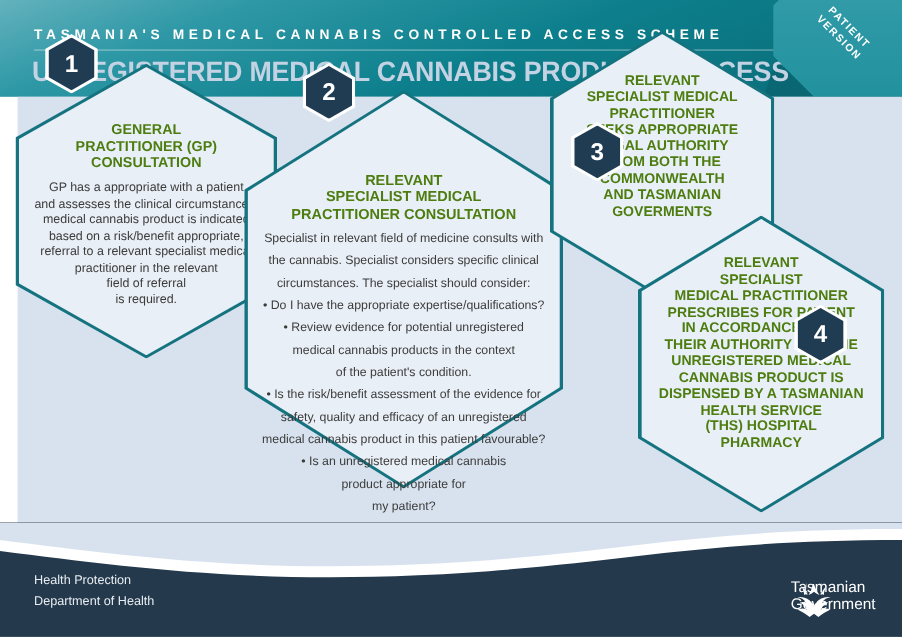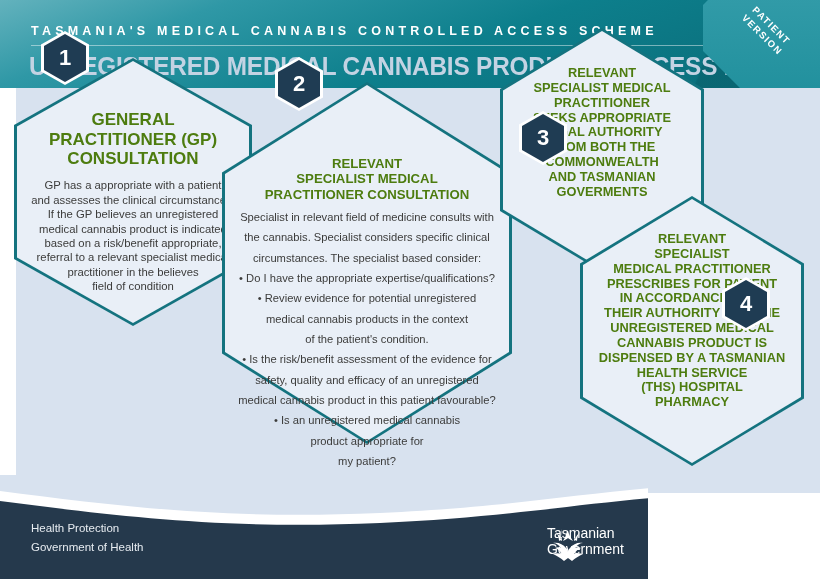--- a/index.html
+++ b/index.html
@@ -96,40 +96,40 @@
   }
   .badge .num{
     position:absolute;inset:0;display:flex;align-items:center;justify-content:center;
     color:#ffffff;font-size:22px;font-weight:700;line-height:1;
     z-index:2;
   }
 
   
   #hex1{left:14px;top:58px;width:238px;height:268px;}
   #hex1 .content{top:52px;}
-  #hex1 .step-title{font-size:17px;text-align:center;}
+  #hex1 .step-title{font-size:13px;text-align:center;}
   #hex1 .step-body{font-size:11.3px;margin-top:9px;padding:0 10px;}
 
   #hex2{left:222px;top:82px;width:290px;height:362px;}
   #hex2 .content{top:74px;}
   #hex2 .step-title{font-size:13.2px;}
   #hex2 .step-body{font-size:11.2px;margin-top:8px;padding:0 8px;}
   #hex2 .step-body .b{margin-top:6px;}
 
   #hex3{left:500px;top:28px;width:204px;height:244px;}
   #hex3 .content{top:38px;}
   #hex3 .step-title{font-size:12.8px;padding:0 6px;}
 
   #hex4{left:580px;top:196px;width:224px;height:270px;}
   #hex4 .content{top:36px;}
   #hex4 .step-title{font-size:12.8px;padding:0 4px;}
 
   
   .footer{
-    position:absolute;left:0;bottom:0;width:648px;height:104px;
+    position:absolute;left:0;bottom:0;width:820px;height:104px;
     background:#25394c;overflow:hidden;
   }
   .footer svg{position:absolute;left:0;top:0;}
   .foot-text{
     position:absolute;left:31px;bottom:22px;
     color:#e7ecf1;font-size:11.5px;line-height:19px;
   }
   .logo{
     position:absolute;right:24px;bottom:22px;
     display:flex;align-items:center;gap:7px;
@@ -162,42 +162,42 @@
 
   <div class="hexwrap" id="hex1">
     <div class="hex hex-outer" style="position:absolute;inset:0;">
       <div class="hex-inner"></div>
     </div>
     <div class="content">
       <div class="step-title">GENERAL<br>PRACTITIONER (GP)<br>CONSULTATION</div>
       <div class="step-body">
           <span class="b">GP has a appropriate with a patient</span>
           <span class="b">and assesses the clinical circumstances.</span>
-          <span class="b">If the GP believes an unregistered</span>
           <span class="b">medical cannabis product is indicated</span>
           <span class="b">based on a risk/benefit appropriate,</span>
           <span class="b">referral to a relevant specialist medical</span>
-          <span class="b">practitioner in the believes</span>
-          <span class="b">field of condition</span>
+          <span class="b">practitioner in the relevant</span>
+          <span class="b">field of referral</span>
+          <span class="b">is required.</span>
         </div>
     </div>
   </div>
   <div class="badge" style="left:41px;top:31px;">
     <div class="fill"></div>
     <div class="num">1</div>
   </div>
 
   <div class="hexwrap" id="hex2">
     <div class="hex hex-outer" style="position:absolute;inset:0;">
       <div class="hex-inner"></div>
     </div>
     <div class="content">
       <div class="step-title">RELEVANT<br>SPECIALIST MEDICAL<br>PRACTITIONER CONSULTATION</div>
       <div class="step-body">
-        <span><span class="b">Specialist in relevant field of medicine consults with</span><span class="b">the cannabis. Specialist considers specific clinical</span><span class="b">circumstances. The specialist based consider:</span></span>
+        <span><span class="b">Specialist in relevant field of medicine consults with</span><span class="b">the cannabis. Specialist considers specific clinical</span><span class="b">circumstances. The specialist should consider:</span></span>
         <span><span class="b" style="margin-top:6px;"></span><span class="b">• Do I have the appropriate expertise/qualifications?</span><span class="b" style="margin-top:6px;"></span><span class="b">• Review evidence for potential unregistered</span><span class="b">medical cannabis products in the context</span><span class="b">of the patient's condition.</span><span class="b" style="margin-top:6px;"></span><span class="b">• Is the risk/benefit assessment of the evidence for</span><span class="b">safety, quality and efficacy of an unregistered</span><span class="b">medical cannabis product in this patient favourable?</span><span class="b" style="margin-top:6px;"></span><span class="b">• Is an unregistered medical cannabis</span><span class="b">product appropriate for</span><span class="b">my patient?</span></span>
       </div>
     </div>
   </div>
   <div class="badge" style="left:275px;top:57px;">
     <div class="fill"></div>
     <div class="num">2</div>
   </div>
 
   <div class="hexwrap" id="hex3">
@@ -227,21 +227,21 @@
   </div>
 
   <div class="footer">
     <svg width="820" height="104" viewBox="0 0 820 104">
       <path d="M0,0 L820,0 L820,10 C620,10 560,34 380,42 C220,49 110,34 0,20 Z" fill="#d8e2ef"></path>
       <path d="M0,16 C110,30 220,45 380,38 C560,30 620,6 820,6 L820,16 C620,16 560,40 380,48 C220,55 110,40 0,26 Z" fill="#ffffff"></path>
     </svg>
 
     <div class="foot-text">
       <div>Health Protection</div>
-      <div>Government of Health</div>
+      <div>Department of Health</div>
     </div>
 
     <div class="logo">
       <svg width="42" height="42" viewBox="0 0 42 42">
         <g fill="#ffffff">
           <path d="M20 6 C19 10 18 13 16 16 C18 15 20 14 21 13 C22 14 24 15 26 16 C24 13 22 10 21 6 Z"></path>
           <path d="M14 4 C15 8 15 11 14 14 C13 11 11 9 9 7 C11 10 12 13 12 16 C13 15 14 15 15 16 Z"></path>
           <path d="M28 4 C27 8 27 11 28 14 C29 11 31 9 33 7 C31 10 30 13 30 16 C29 15 28 15 27 16 Z"></path>
           <path d="M6 18 C9 18 12 20 14 23 C12 22 10 22 8 23 C11 24 13 26 15 29 C12 28 9 28 6 29 C10 31 14 33 17 36 L21 33 L25 36 C28 33 32 31 36 29 C33 28 30 28 27 29 C29 26 31 24 34 23 C32 22 30 22 28 23 C30 20 33 18 36 18 C31 17 26 19 23 23 C22 24 21 25 21 27 C21 25 20 24 19 23 C16 19 11 17 6 18 Z"></path>
         </g>

